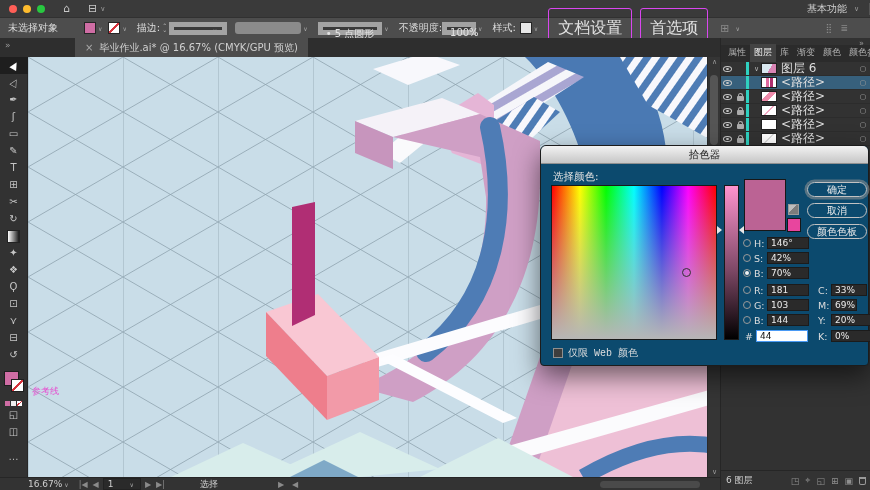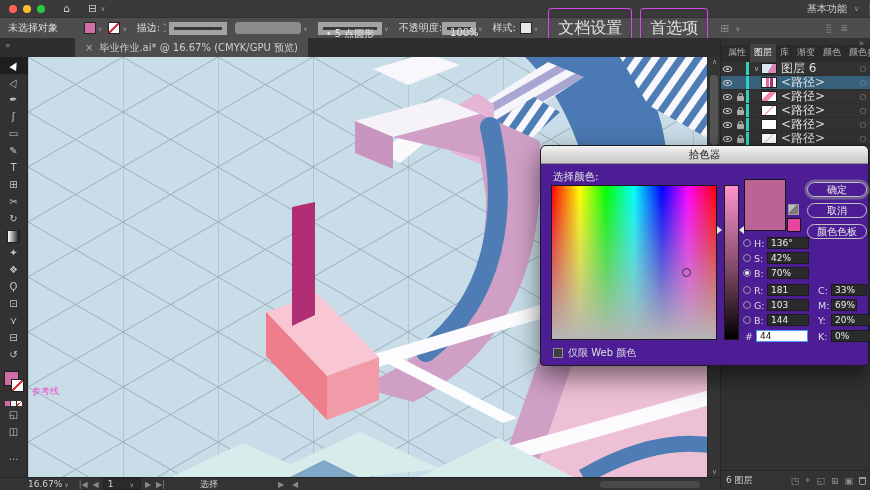--- a/index.html
+++ b/index.html
@@ -113,21 +113,21 @@
   
   #watermark{position:absolute;left:750px;top:432px;width:118px;height:44px;z-index:4;opacity:.8;}
   .bulb{position:absolute;left:2px;top:4px;width:24px;height:24px;border:2.5px solid #3a66ab;border-radius:50%;box-sizing:border-box;}
   .bulb::after{content:"";position:absolute;left:5px;top:3px;width:7px;height:8px;border:2px solid #3a66ab;
                border-radius:50% 50% 20% 20%;box-sizing:border-box;}
   .bulb-base{position:absolute;left:11px;top:30px;width:7px;height:5px;background:#3a66ab;border-radius:1px;}
   #wm-text{position:absolute;left:34px;top:6px;font-size:16px;font-weight:bold;letter-spacing:1px;color:#3a66ab;}
   #wm-dots{position:absolute;left:36px;top:28px;width:74px;height:4px;
            background:repeating-linear-gradient(to right,#3a66ab 0 5px,rgba(0,0,0,0) 5px 9px);}
   
-  #picker{position:absolute;left:540px;top:145px;width:329px;height:221px;background:#4c1d95;
+  #picker{position:absolute;left:540px;top:145px;width:329px;height:221px;background:#0c4a6e;
           border:1px solid #1c1c1c;border-radius:6px 6px 4px 4px;box-shadow:0 10px 26px rgba(0,0,0,.55);
           box-sizing:border-box;z-index:10;}
   #picker-title{height:17px;line-height:17px;text-align:center;color:#1c1c1c;font-size:10.5px;
                 background:linear-gradient(#f2f2f2,#c6c6c6);border-radius:5px 5px 0 0;border-bottom:1px solid #8f8f8f;}
   #select-color-label{position:absolute;left:12px;top:24px;color:#e0e0e0;font-size:10.5px;}
   #spectrum{position:absolute;left:10px;top:39px;width:164px;height:153px;border:1px solid #191919;
             background:linear-gradient(to bottom,rgba(182,182,182,0),rgba(182,182,182,1)),
             linear-gradient(to right,#f00,#ff0 17%,#0f0 33%,#0ff 50%,#00f 67%,#f0f 83%,#f00);}
   #spec-marker{position:absolute;left:130px;top:82px;width:9px;height:9px;border:1.5px solid #333;border-radius:50%;box-sizing:border-box;}
   #hue-slider{position:absolute;left:183px;top:39px;width:13px;height:153px;border:1px solid #191919;
@@ -144,21 +144,21 @@
   #btn-ok{top:36px;box-shadow:0 0 0 2.5px rgba(150,150,150,.55);}
   #btn-cancel{top:57px;}
   #btn-swatches{top:78px;}
   .frow{position:absolute;display:flex;align-items:center;font-size:9.5px;color:#dedede;}
   .radio{width:8px;height:8px;border:1px solid #9a9a9a;border-radius:50%;box-sizing:border-box;margin-right:3px;position:relative;}
   .radio.on::after{content:"";position:absolute;left:1px;top:1px;width:4px;height:4px;border-radius:50%;background:#f2f2f2;}
   .flabel{width:13px;}
   .fval{width:42px;height:12px;background:#2a2a2a;border:1px solid #1b1b1b;box-sizing:border-box;
         padding:0 3px;line-height:11px;color:#ececec;font-size:9px;}
   .fval.hex{width:52px;background:#fff;color:#111;border:1.5px solid #4a9af5;}
-  #web-only{position:absolute;left:12px;top:200px;display:flex;align-items:center;gap:5px;color:#dedede;font-size:10px;}
+  #web-only{position:absolute;left:12px;top:200px;display:flex;align-items:center;gap:5px;color:#dedede;font-size:10px;font-family:Liberation Mono, monospace;}
   #web-only .cb{width:10px;height:10px;border:1px solid #8f8f8f;box-sizing:border-box;background:#3e3e3e;}
 </style>
 </head>
 <body>
 
 <div id="app">
 
   <div id="menubar">
     <div class="traffic">
       <span class="tl red"></span>
@@ -462,21 +462,21 @@
     <div id="cur-color" style="background:#bb6394"></div>
     <div id="gamut-cube"></div>
     <div id="web-swatch" style="background:#e8459e"></div>
     <div class="pk-btn" id="btn-ok">确定</div>
     <div class="pk-btn" id="btn-cancel">取消</div>
     <div class="pk-btn" id="btn-swatches">颜色色板</div>
 
     <div class="frow" style="left:202px;top:91px">
       <span class="radio"></span>
       <span class="flabel">H:</span>
-      <span class="fval">136°</span>
+      <span class="fval">146°</span>
     </div>
     <div class="frow" style="left:202px;top:106px">
       <span class="radio"></span>
       <span class="flabel">S:</span>
       <span class="fval">42%</span>
     </div>
     <div class="frow" style="left:202px;top:121px">
       <span class="radio on"></span>
       <span class="flabel">B:</span>
       <span class="fval">70%</span>

